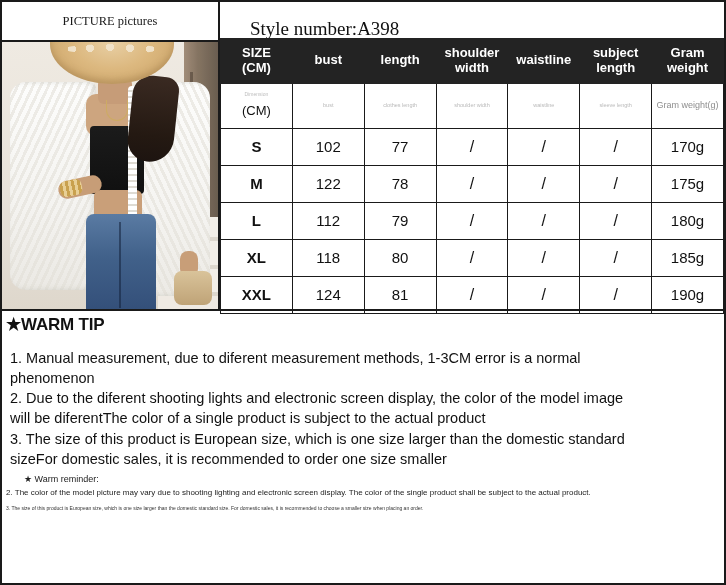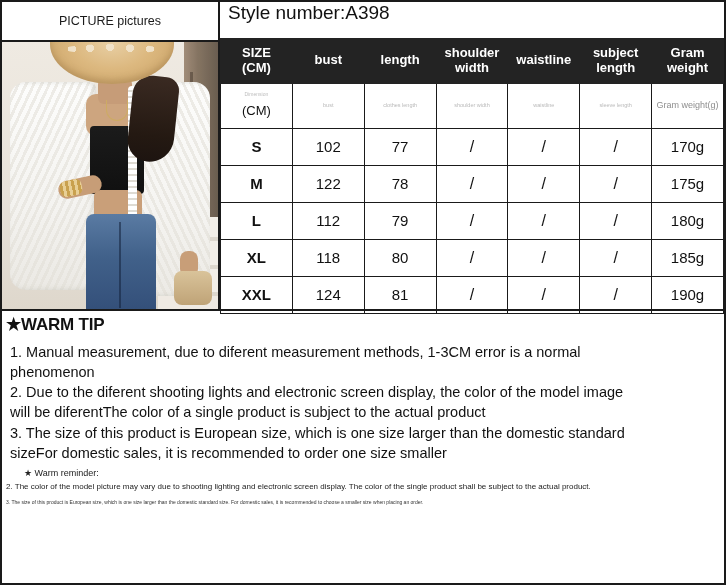--- a/index.html
+++ b/index.html
@@ -38,38 +38,40 @@
     letter-spacing: .2px;
     color: #111;
   }
 
   
   .style-row {
     height: 38px;
     flex: 0 0 38px;
     border-bottom: 2px solid #1a1a1a;
     display: flex;
+    font-family: Liberation Serif, serif;
   }
   .picture-label {
     width: 216px;
     flex: 0 0 216px;
     border-right: 2px solid #1a1a1a;
     display: flex;
     align-items: center;
     justify-content: center;
     font-size: 12.5px;
     color: #1a1a1a;
   }
   .style-number {
     flex: 1 1 auto;
     display: flex;
-    align-items: flex-start;
+    align-items: flex-end;
     padding-left: 8px;
     font-size: 19px;
     color: #111;
+    margin-left: 22px;
   }
 
   
   .mid {
     flex: 0 0 267px;
     height: 267px;
     display: flex;
     border-bottom: 2px solid #1a1a1a;
   }
   .photo-cell {
@@ -263,21 +265,21 @@
   }
 
   
   .tips {
     flex: 1 1 auto;
     padding: 2px 4px 0 4px;
     box-sizing: border-box;
     overflow: hidden;
   }
   .tips h2 {
-    margin: 1px 0 8px 0;
+    margin: 1px 0 14px 0;
     font-size: 17px;
     font-weight: bold;
     color: #111;
     letter-spacing: -.2px;
   }
   .tips p.big {
     margin: 0 0 1px 4px;
     font-size: 14.5px;
     line-height: 1.32;
     color: #111;

